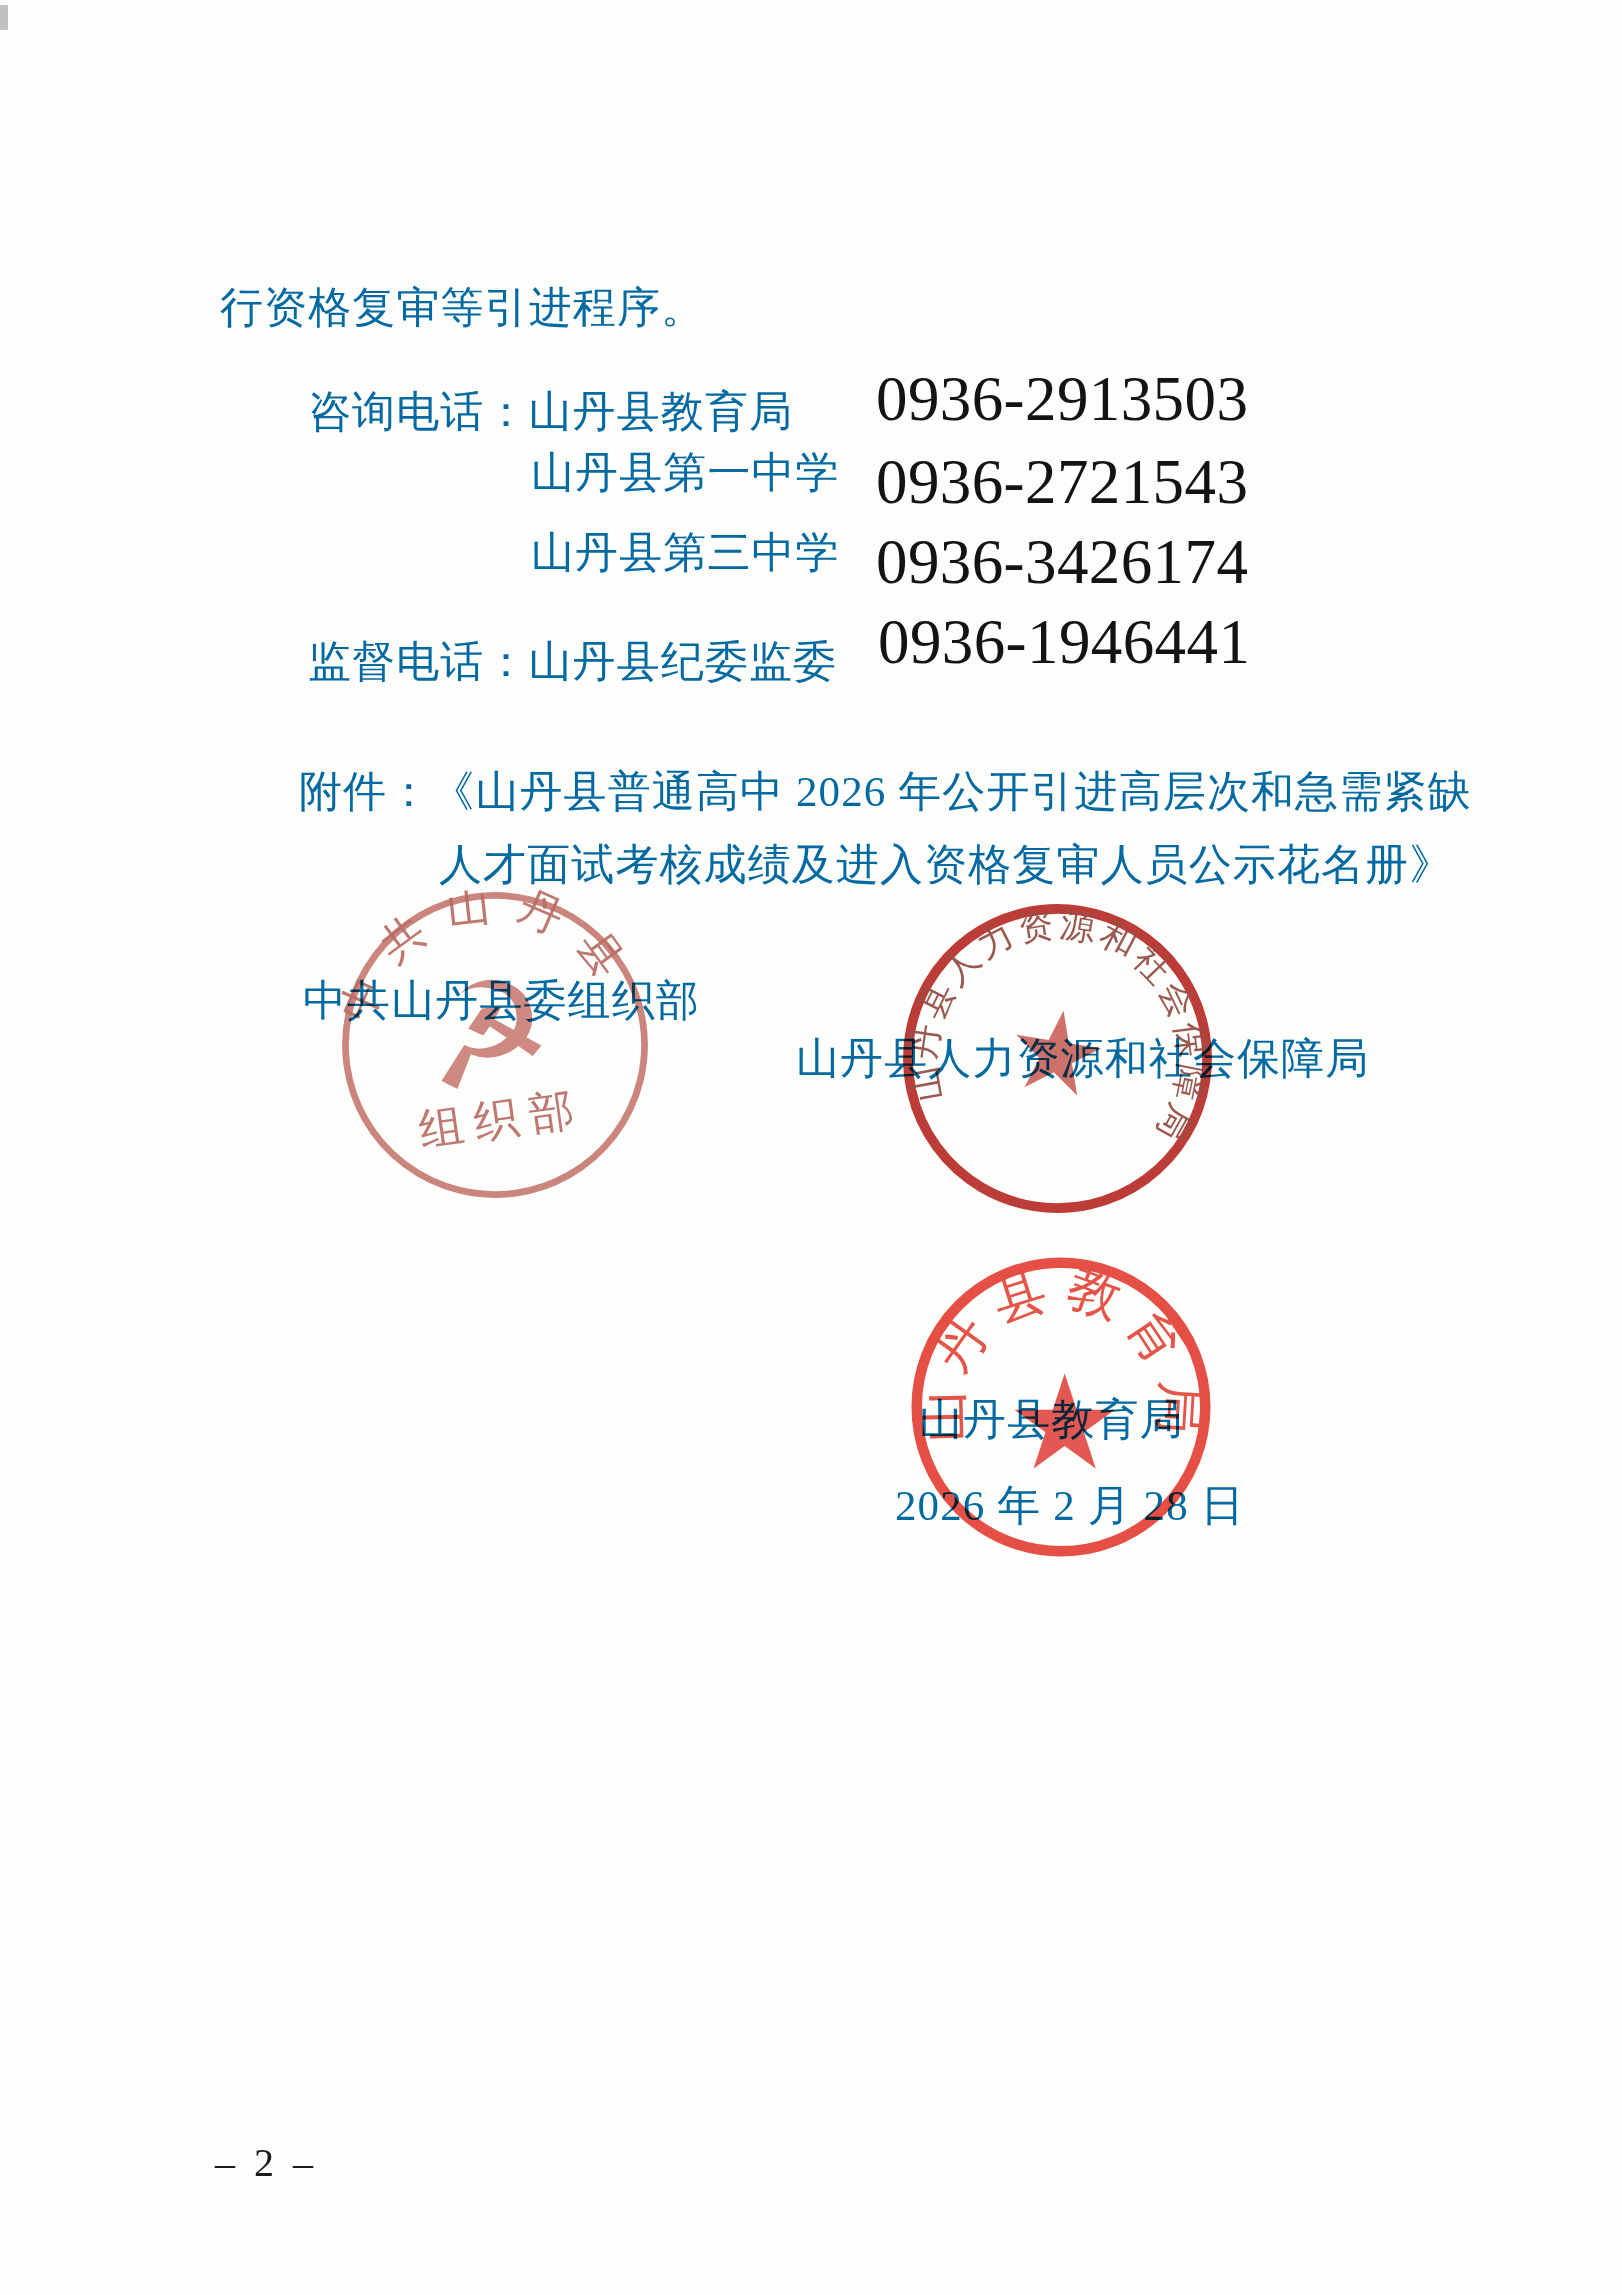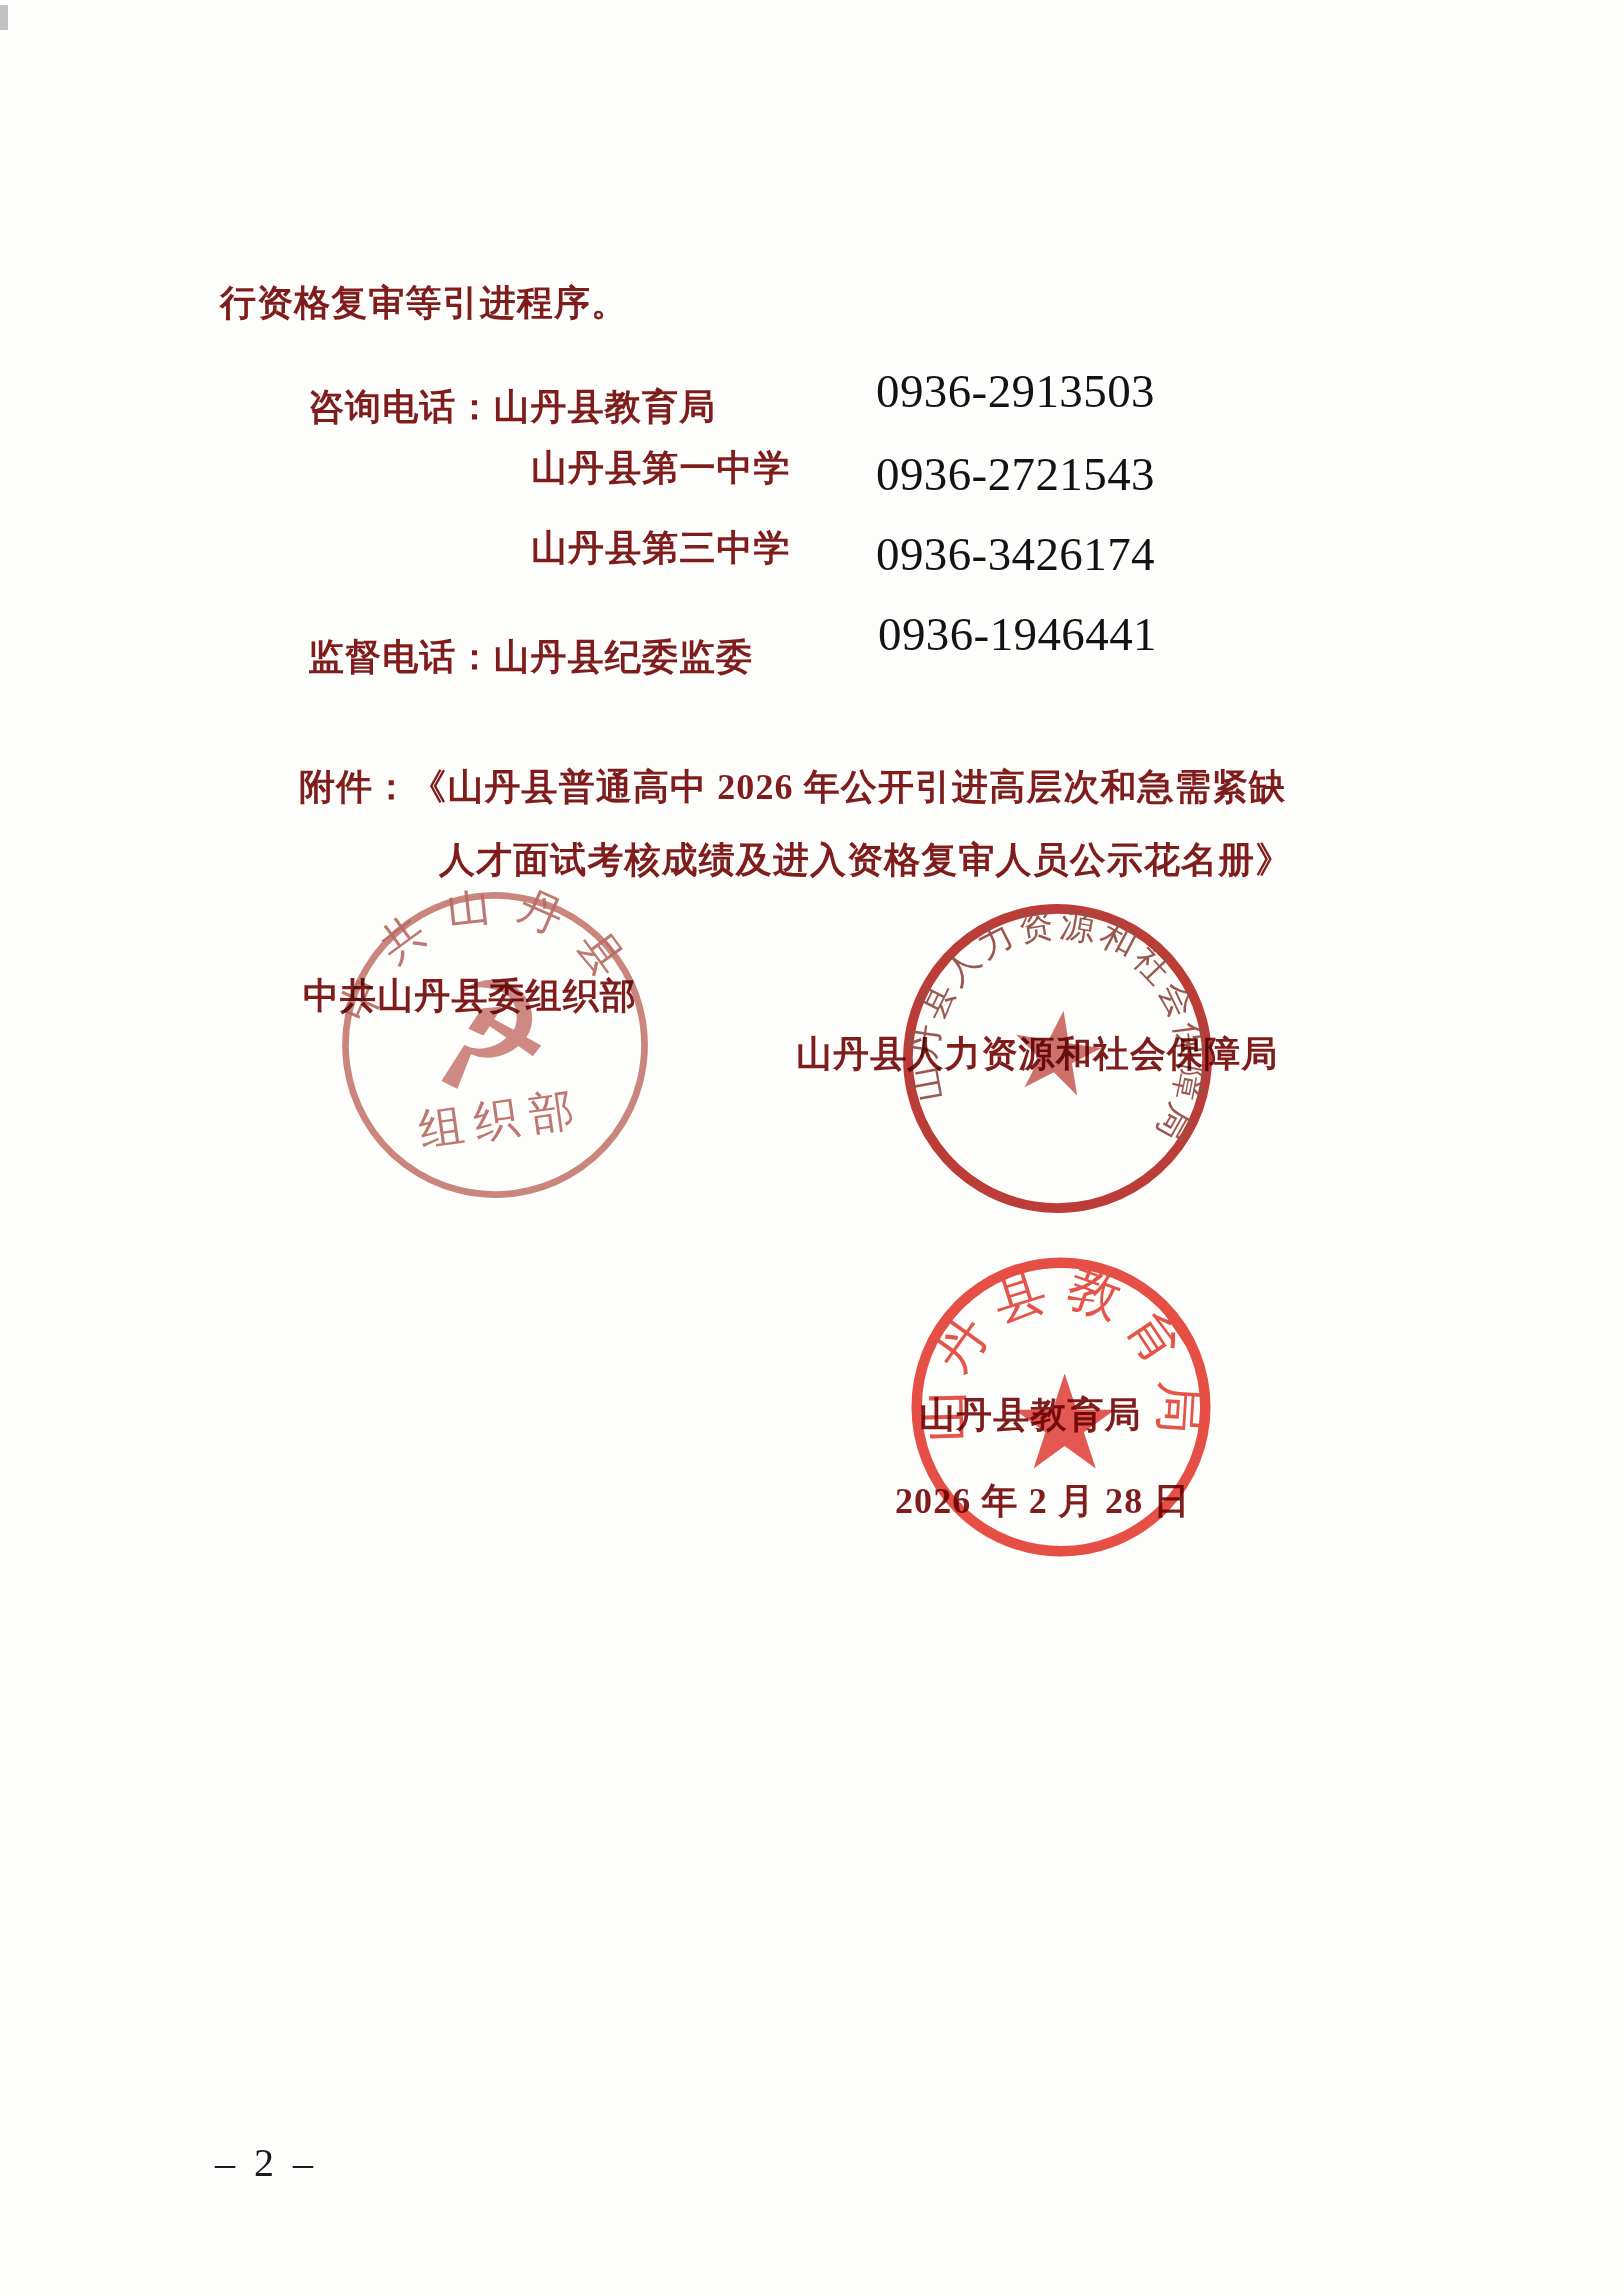--- a/index.html
+++ b/index.html
@@ -6,30 +6,29 @@
   .page{
     position:relative;
     width:1622px;height:2295px;
     background:#fdfdfb;
     font-family:"Liberation Serif","DejaVu Serif",serif;
     color:#111;
     overflow:hidden;
   }
   .t{
     position:absolute;
-    font-size:36px;
+    font-size:43px;
     line-height:1.15;
     letter-spacing:1.1px;
     white-space:nowrap;
-    color:#7f1d1d;
-    font-weight:bold;
+    color:#0369a1;
   }
   .phone{
     position:absolute;
-    font-size:47px;
+    font-size:63px;
     line-height:1;
     letter-spacing:0.4px;
     white-space:nowrap;
     color:#131313;
   }
   .pagenum{
     position:absolute;
     left:215px;top:2139px;
     font-size:40px;
     letter-spacing:4.5px;

